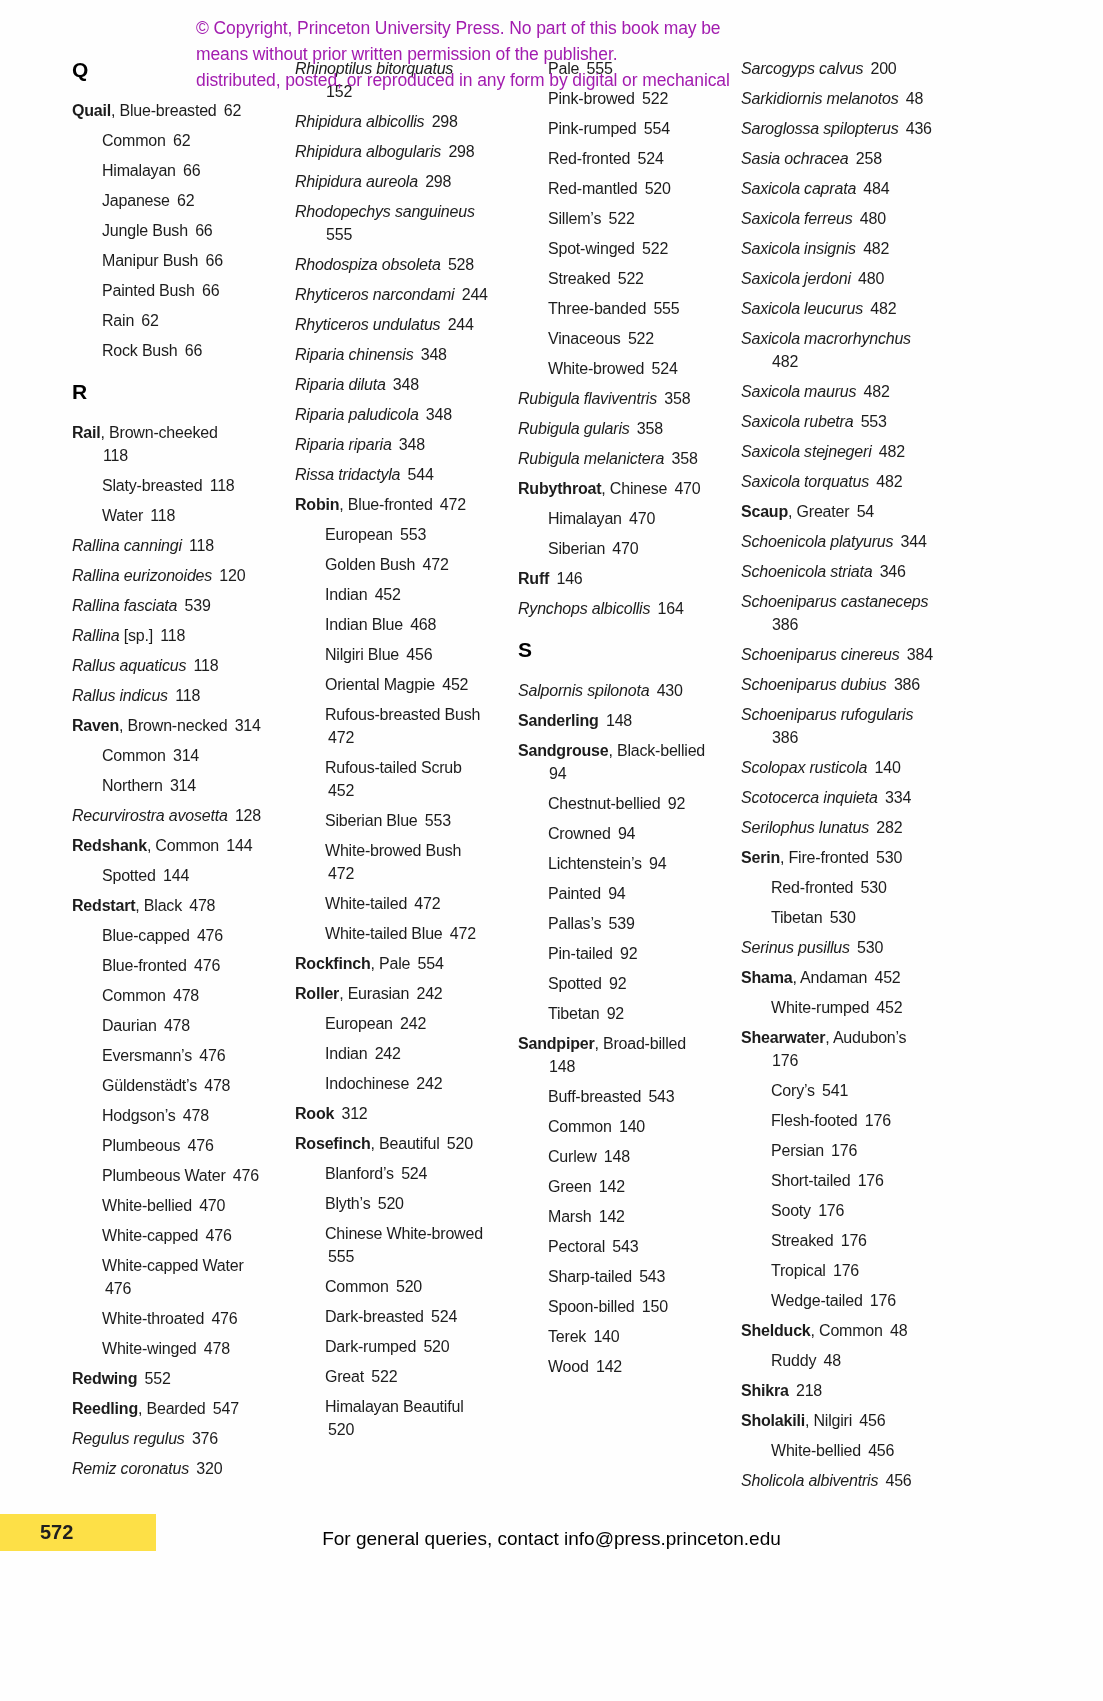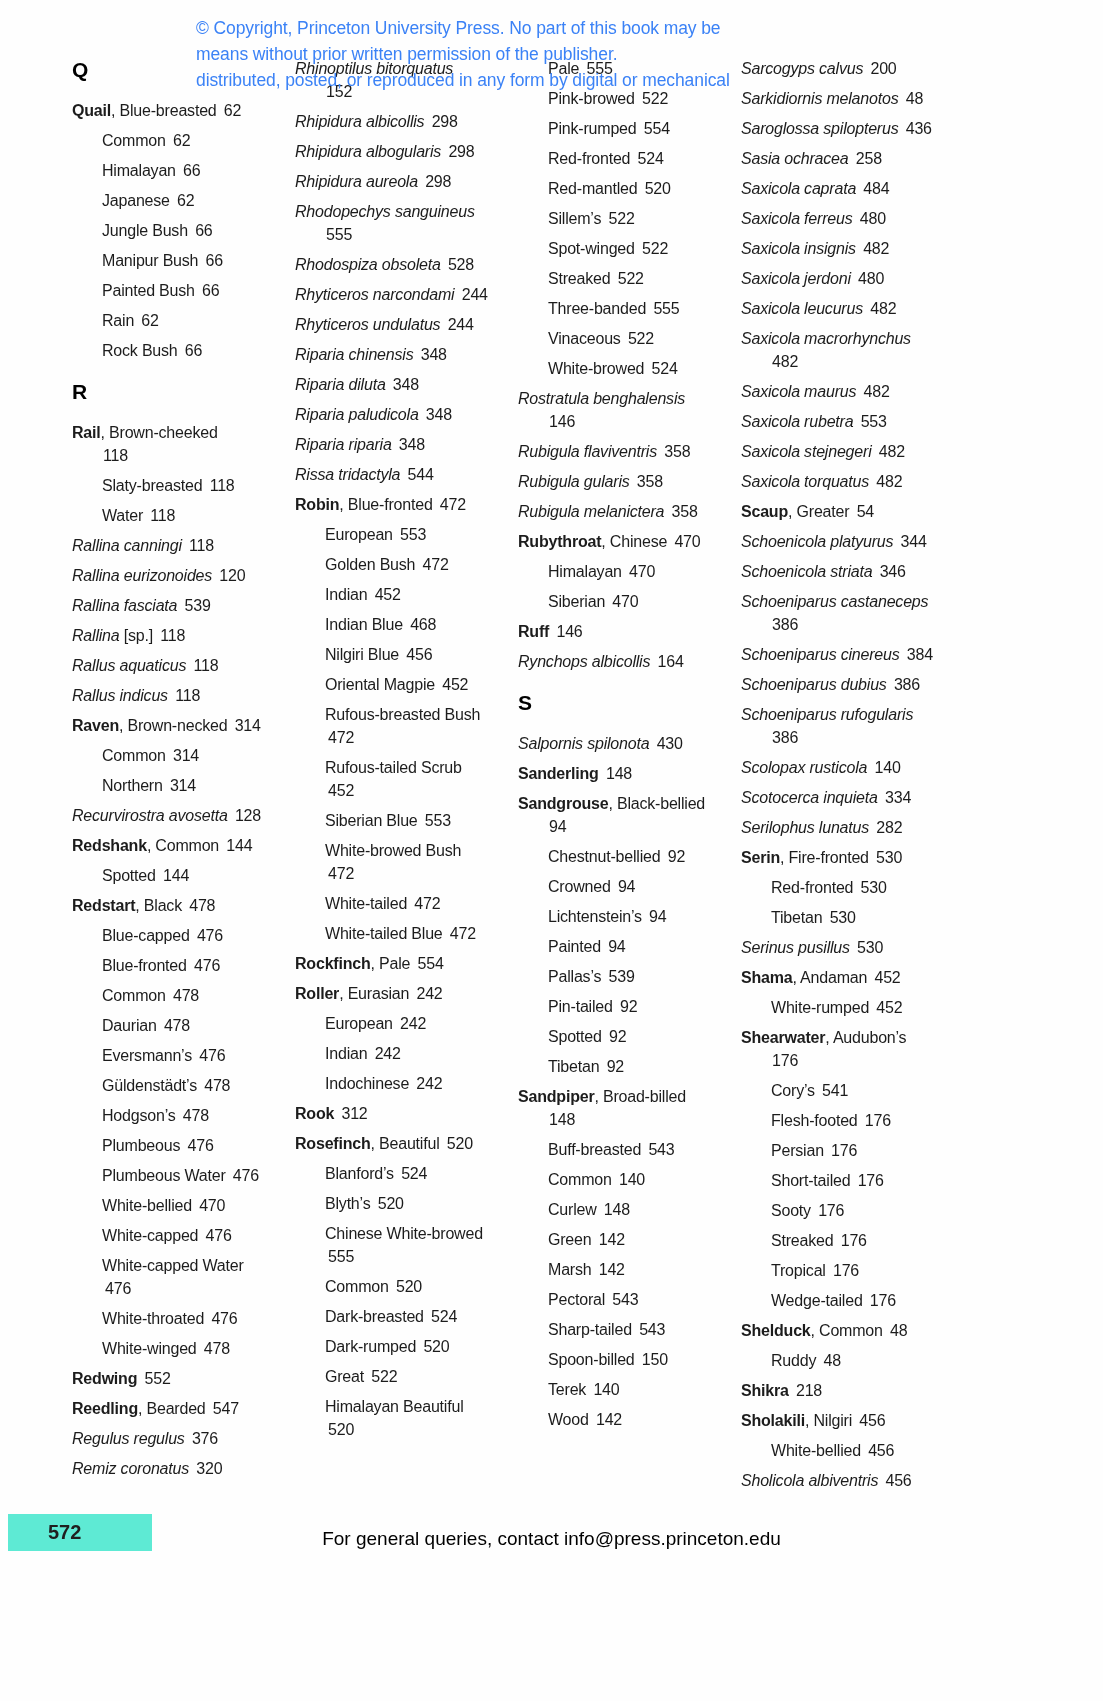--- a/index.html
+++ b/index.html
@@ -3,40 +3,40 @@
 <meta charset="utf-8">
 <style>
   * { margin:0; padding:0; box-sizing:border-box; }
   html, body { width:1103px; height:1701px; }
   body {
     position:relative; overflow:hidden; background:#fefefe;
     font-family:"Liberation Sans", sans-serif; color:#1c1c1c;
   }
   .copyright {
     position:absolute; left:196px; top:15px; z-index:3;
-    font-size:17.5px; line-height:26px; color:#3b82f6; letter-spacing:-0.1px;
+    font-size:17.5px; line-height:26px; color:#a21caf; letter-spacing:-0.1px;
   }
   .columns { position:absolute; left:72px; top:57px; display:flex; gap:16px; z-index:1; }
   .col { width:207px; flex:0 0 207px; }
   .entry {
     font-size:16px; letter-spacing:-0.2px; line-height:23px;
     margin-bottom:7px; padding-left:28px; text-indent:-28px;
   }
   .entry.sub { margin-left:30px; padding-left:0; text-indent:0; }
   .entry.section {
     font-size:21px; font-weight:700; color:#000;
     padding-left:0; text-indent:0; line-height:26px; margin:17px 0 16px 0;
   }
   .col .entry.section:first-child { margin-top:0; }
   .lead { font-weight:700; }
   .sci-name { font-style:italic; }
   .pg { padding-left:3px; }
   .footer-bar {
-    position:absolute; left:8px; top:1514px; width:144px; height:37px;
-    background:#5eead4; z-index:2;
+    position:absolute; left:0; top:1514px; width:156px; height:37px;
+    background:#fde047; z-index:2;
   }
   .pageno { position:absolute; left:40px; top:7px; font-size:20px; font-weight:700; color:#1f1f1f; }
   .contact {
     position:absolute; left:0; top:1528px; width:100%; text-align:center;
     font-size:19px; color:#000; z-index:2;
   }
 </style>
 </head>
 <body>
 
@@ -142,21 +142,20 @@
       <div class="entry sub"><span class="rest">Pink-browed</span> <span class="pg">522</span></div>
       <div class="entry sub"><span class="rest">Pink-rumped</span> <span class="pg">554</span></div>
       <div class="entry sub"><span class="rest">Red-fronted</span> <span class="pg">524</span></div>
       <div class="entry sub"><span class="rest">Red-mantled</span> <span class="pg">520</span></div>
       <div class="entry sub"><span class="rest">Sillem’s</span> <span class="pg">522</span></div>
       <div class="entry sub"><span class="rest">Spot-winged</span> <span class="pg">522</span></div>
       <div class="entry sub"><span class="rest">Streaked</span> <span class="pg">522</span></div>
       <div class="entry sub"><span class="rest">Three-banded</span> <span class="pg">555</span></div>
       <div class="entry sub"><span class="rest">Vinaceous</span> <span class="pg">522</span></div>
       <div class="entry sub"><span class="rest">White-browed</span> <span class="pg">524</span></div>
-      <div class="entry sci"><span class="sci-name">Rostratula benghalensis</span><br><span class="pg">146</span></div>
       <div class="entry sci"><span class="sci-name">Rubigula flaviventris</span> <span class="pg">358</span></div>
       <div class="entry sci"><span class="sci-name">Rubigula gularis</span> <span class="pg">358</span></div>
       <div class="entry sci"><span class="sci-name">Rubigula melanictera</span> <span class="pg">358</span></div>
       <div class="entry main"><span class="lead">Rubythroat</span><span class="rest">, Chinese</span> <span class="pg">470</span></div>
       <div class="entry sub"><span class="rest">Himalayan</span> <span class="pg">470</span></div>
       <div class="entry sub"><span class="rest">Siberian</span> <span class="pg">470</span></div>
       <div class="entry main"><span class="lead">Ruff</span> <span class="pg">146</span></div>
       <div class="entry sci"><span class="sci-name">Rynchops albicollis</span> <span class="pg">164</span></div>
       <div class="entry section"><span class="section-letter">S</span></div>
       <div class="entry sci"><span class="sci-name">Salpornis spilonota</span> <span class="pg">430</span></div>

